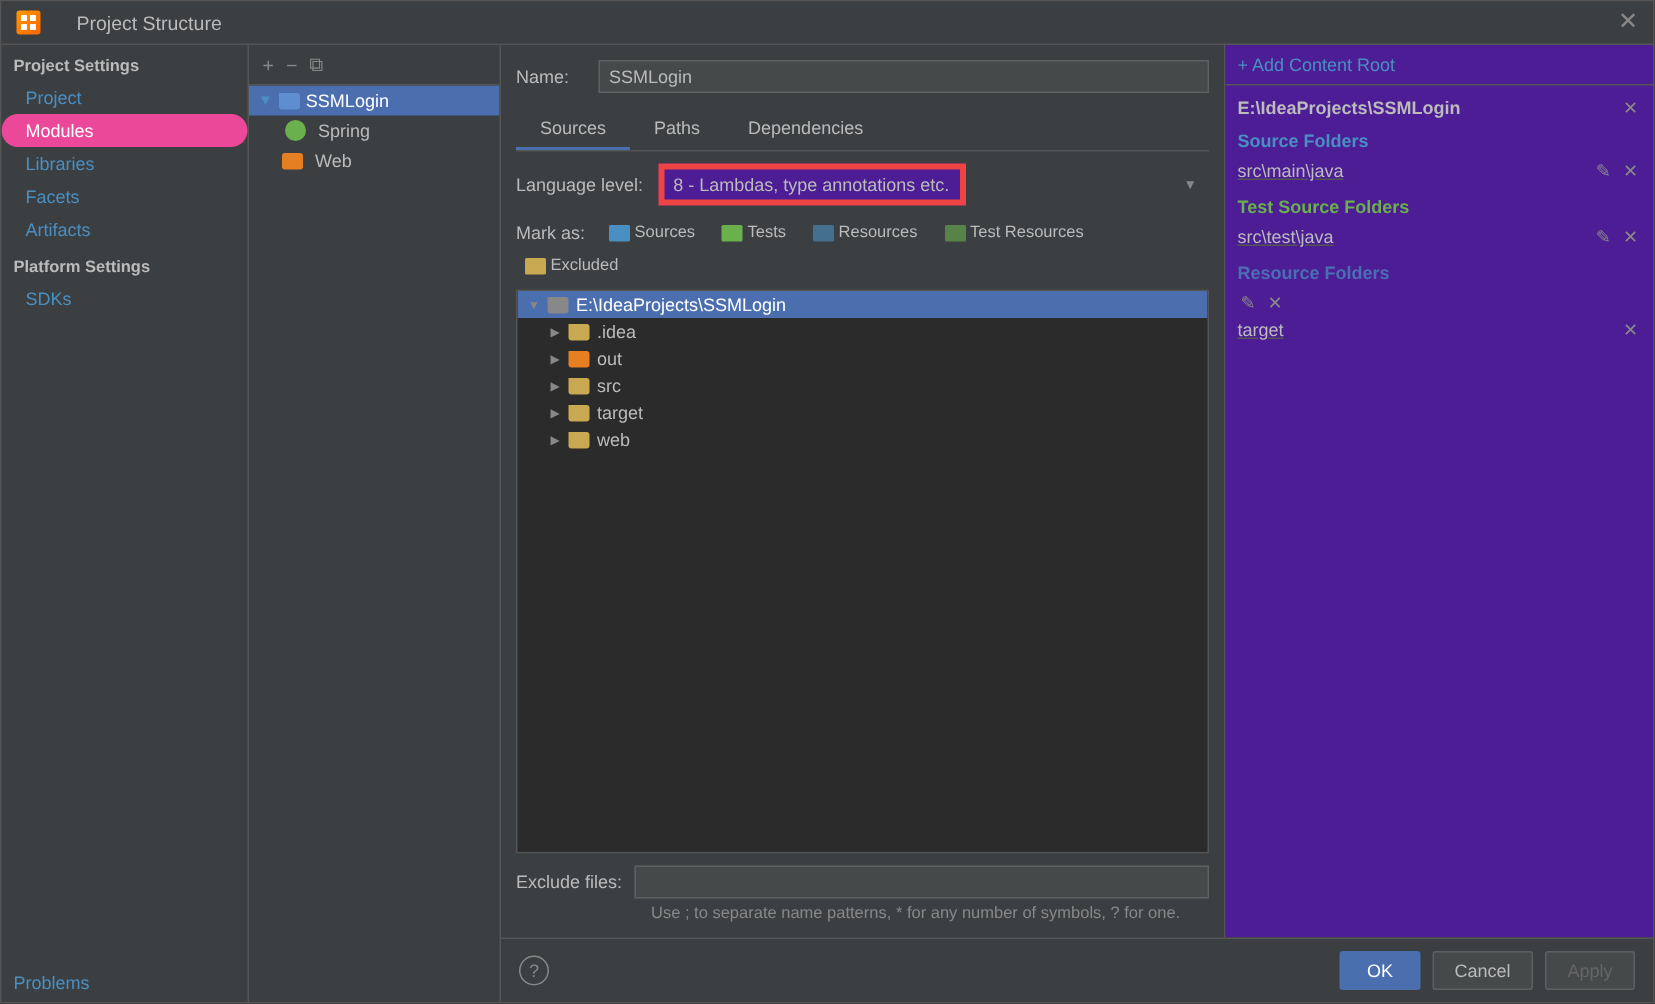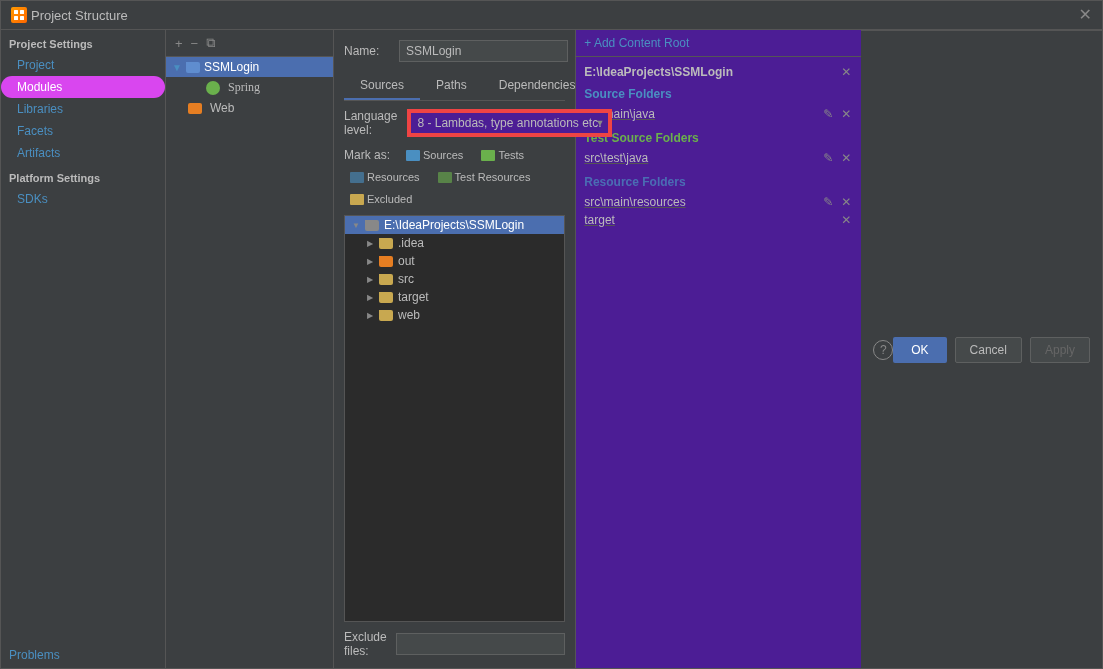--- a/index.html
+++ b/index.html
@@ -21,21 +21,21 @@
       display: flex;
       align-items: center;
       justify-content: space-between;
       border-bottom: 1px solid #555;
       flex-shrink: 0;
     }
 
     .title-bar-left {
       display: flex;
       align-items: center;
-      gap: 4px;
+      gap: 24px;
     }
 
     .title-icon {
       width: 16px;
       height: 16px;
       background: linear-gradient(135deg, #f90, #f60);
       border-radius: 2px;
       display: flex; align-items: center; justify-content: center;
       font-size: 10px; color: white; font-weight: bold;
     }
@@ -76,21 +76,21 @@
     }
 
     .sidebar-item {
       padding: 4px 8px 4px 16px;
       cursor: pointer;
       color: #4a8fc1;
       font-size: 12px;
     }
 
     .sidebar-item.active {
-      background: #d946ef;
+      background: #ec4899;
       color: #fff;
       border-radius: 11px;
     }
 
     .problems-item {
       padding: 6px 8px;
       color: #4a8fc1;
       cursor: pointer;
       font-size: 12px;
     }
@@ -533,33 +533,33 @@
         <button class="mt-btn">⧉</button>
       </div>
       <div class="module-tree-body">
 
         <div class="mt-node selected">
           <span class="mt-expand">▼</span>
           <span style="display:inline-block;width:14px;height:11px;background:#5f8dcf;border-radius:0 2px 2px 2px;position:relative;flex-shrink:0;"></span>
           <span style="color:#fff;font-size:12px;">SSMLogin</span>
         </div>
 
-        <div class="mt-node" style="padding-left:40px;font-family:Liberation Serif, serif;">
+        <div class="mt-node" style="padding-left:24px;">
           <span style="display:inline-block;width:14px;height:14px;background:#6ab04c;border-radius:50%;flex-shrink:0;"></span>
           <span style="color:#bbbbbb;font-size:12px;margin-left:4px;">Spring</span>
         </div>
 
         <div class="mt-node" style="padding-left:22px;">
           <span style="display:inline-block;width:14px;height:11px;background:#e67e22;border-radius:2px;flex-shrink:0;"></span>
           <span style="color:#bbbbbb;font-size:12px;margin-left:4px;">Web</span>
         </div>
       </div>
     </div>
 
-    <div class="main-content" style="flex:1;display:flex;overflow:hidden;">
+    <div class="main-content" style="flex:1;display:flex;flex-direction:column;overflow:hidden;">
       <div style="flex:1;display:flex;overflow:hidden;">
         <div class="module-panel">
 
           <div class="name-row">
             <span class="name-label">Name:</span>
             <input class="name-input" type="text" value="SSMLogin" style="">
           </div>
 
           <div class="tabs-row">
             <div class="tab active">
@@ -642,20 +642,21 @@
               <div class="tree-arrow">▶</div>
               <span style="display:inline-block;width:14px;height:11px;background:#c8a850;border-radius:0 2px 2px 2px;position:relative;"></span>
               <span class="tree-node-text">web</span>
             </div>
           </div>
 
           <div class="exclude-row">
             <span class="exclude-label">Exclude files:</span>
             <input class="exclude-input" type="text" style="">
           </div>
+          <div class="hint-text">Use ; to separate name patterns, * for any number of symbols, ? for one.</div>
         </div>
 
         <div class="right-panel">
           <div class="right-panel-header">
             <button class="add-content-btn">
               <span>+ Add Content Root</span>
             </button>
           </div>
           <div class="right-panel-body">
             <div class="rp-path-header">
@@ -676,21 +677,20 @@
             <div class="section-path">
               <span class="section-path-text">src\test\java</span>
               <div class="section-path-actions">
                 <button class="path-action-btn">✎</button>
                 <button class="path-action-btn">✕</button>
               </div>
             </div>
 
             <div class="section-label" style="color:#4a8fc1;opacity:0.7;">Resource Folders</div>
             <div class="section-path">
-              <span class="section-path-text">src\main\resources</span>
               <div class="section-path-actions">
                 <button class="path-action-btn">✎</button>
                 <button class="path-action-btn">✕</button>
               </div>
             </div>
 
             <div class="section-path">
               <span class="section-path-text">target</span>
               <div class="section-path-actions">
                 <button class="path-action-btn">✕</button>

